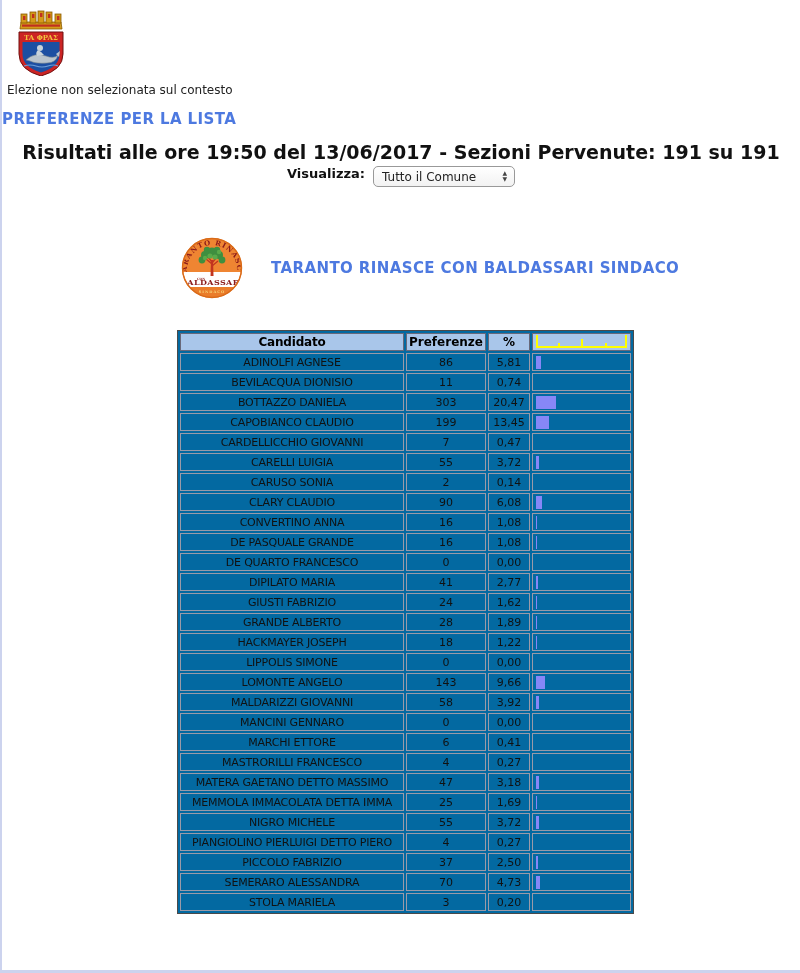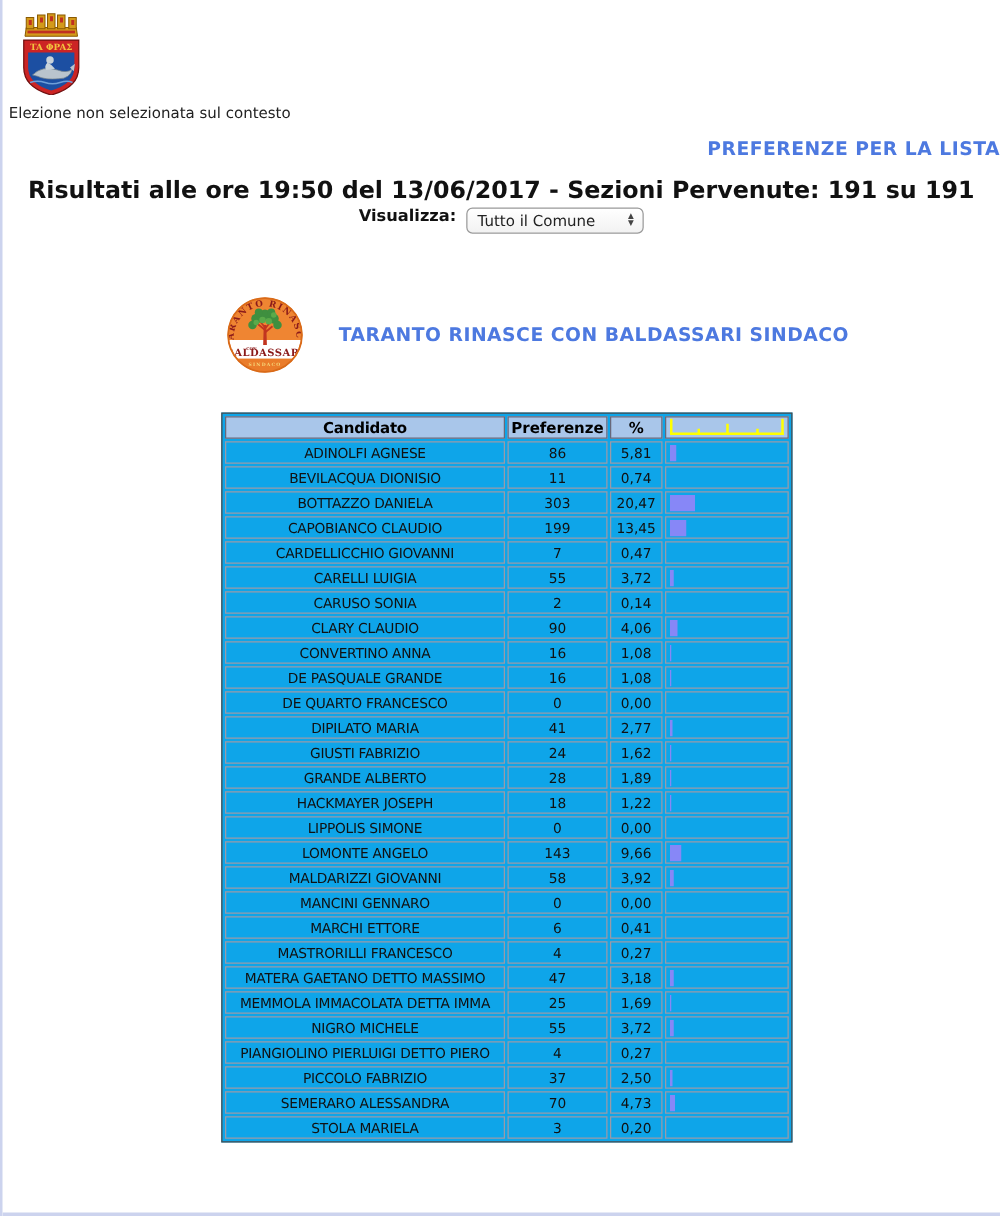--- a/index.html
+++ b/index.html
@@ -7,21 +7,21 @@
   body { font-family:"DejaVu Sans","Liberation Sans",sans-serif; }
   .page {
     position:relative; width:800px; height:973px; background:#fff;
     border-left:2px solid #ccd3ee; overflow:hidden;
   }
   .footer-strip { position:absolute; left:0; right:0; bottom:0; height:3px; background:#ccd3ee; }
 
   .coat { position:absolute; left:14px; top:8px; width:50px; height:68px; }
   .status-text { position:absolute; left:5px; top:83px; font-size:12px; color:#222; }
 
-  .page-title { position:absolute; top:110px; left:0; width:100%; text-align:right;
+  .page-title { position:absolute; top:110px; left:0; width:100%; text-align:left;
     font-size:15px; font-weight:bold; color:#4d79e0; letter-spacing:.4px; }
   .subtitle { position:absolute; top:141px; left:0; width:100%; text-align:center;
     font-size:19px; font-weight:bold; color:#111; }
 
   .vis-row { position:absolute; top:166px; left:0; width:100%; display:flex;
     justify-content:center; gap:8px; }
   .vis-label { font-size:13px; font-weight:bold; color:#111; }
   .select {
     position:relative; width:142px; height:21px; background:linear-gradient(#fff,#f2f2f2);
     border:1px solid #999; border-radius:5px; display:flex; align-items:center;
@@ -30,21 +30,21 @@
   .select .stepper { position:absolute; right:7px; top:3px; display:flex; flex-direction:column;
     line-height:6px; font-size:6px; color:#444; }
 
   .list-header { position:absolute; left:178px; top:236px; display:flex; align-items:center; gap:12px; }
   .list-logo { width:64px; height:64px; }
   .list-title { font-size:15px; font-weight:bold; color:#4d79e0; letter-spacing:.4px;margin-left:15px; }
 
   table.prefs {
     position:absolute; left:175px; top:330px;
     border-collapse:separate; border-spacing:2px;
-    background:#0ea5e9; border:1px solid #4a4a4a;
+    background:#0369a1; border:1px solid #4a4a4a;
   }
   table.prefs th {
     background:#a9c6ea; border:1px solid #68687a; height:18px;
     font-size:12px; font-weight:bold; color:#000; text-align:center; padding:0 2px;
   }
   table.prefs td {
     border:1px solid #9a9aa8; height:18px; font-size:11px; color:#111;
     text-align:center; padding:0 2px; white-space:nowrap; overflow:hidden;
   }
   .w-name { width:224px; letter-spacing:-0.2px; }
@@ -240,21 +240,21 @@
     <td class="w-name">CARUSO SONIA</td>
     <td class="w-pref">2</td>
     <td class="w-pct">0,14</td>
     <td class="w-bar c-bar">
       
     </td>
   </tr>
         <tr>
     <td class="w-name">CLARY CLAUDIO</td>
     <td class="w-pref">90</td>
-    <td class="w-pct">4,06</td>
+    <td class="w-pct">6,08</td>
     <td class="w-bar c-bar">
       <div class="bar" style="width: 6px;"></div>
     </td>
   </tr>
         <tr>
     <td class="w-name">CONVERTINO ANNA</td>
     <td class="w-pref">16</td>
     <td class="w-pct">1,08</td>
     <td class="w-bar c-bar">
       <div class="bar" style="width: 1px;"></div>

